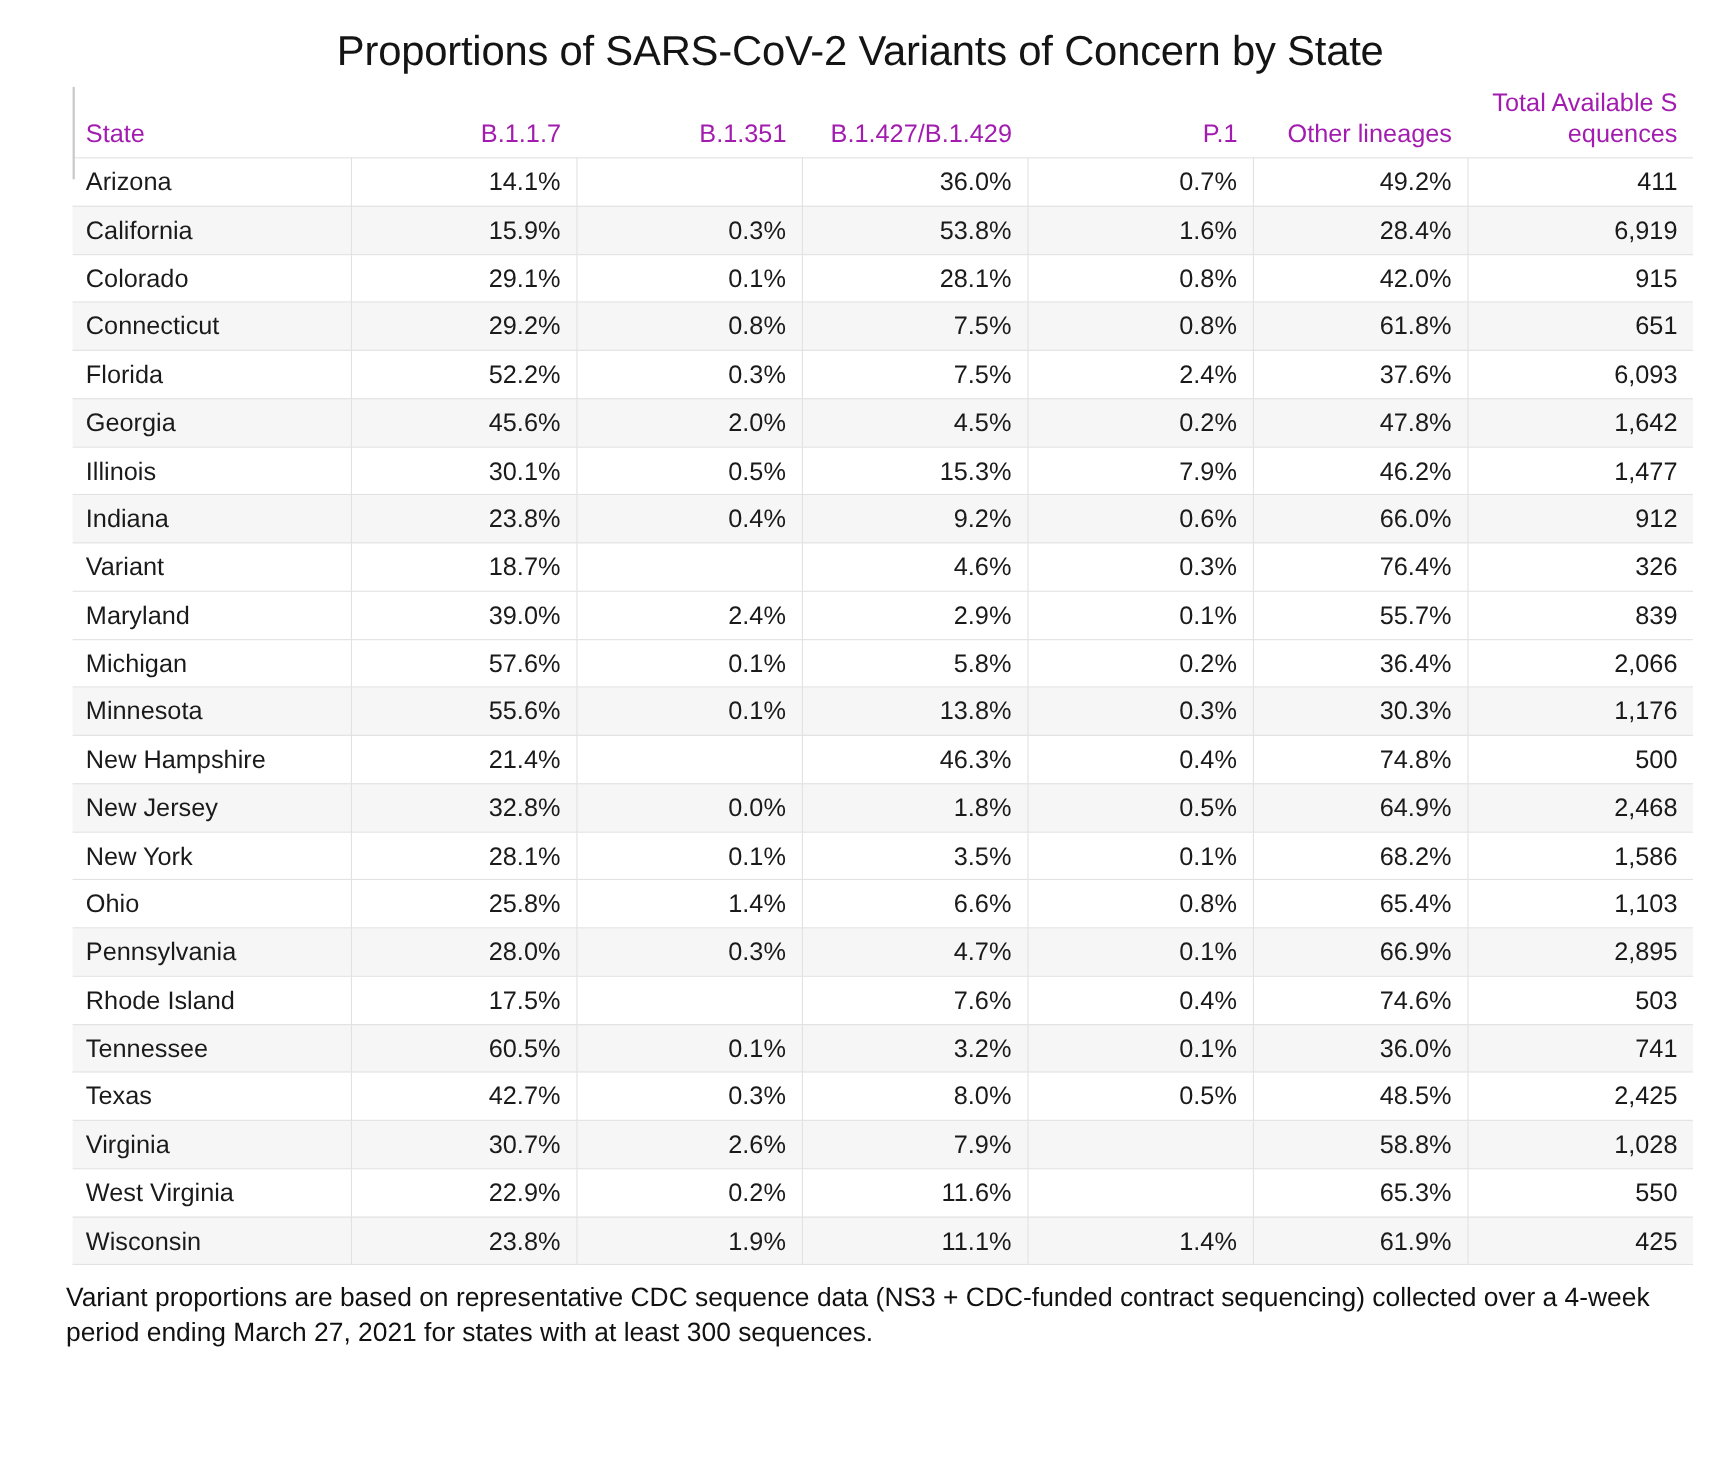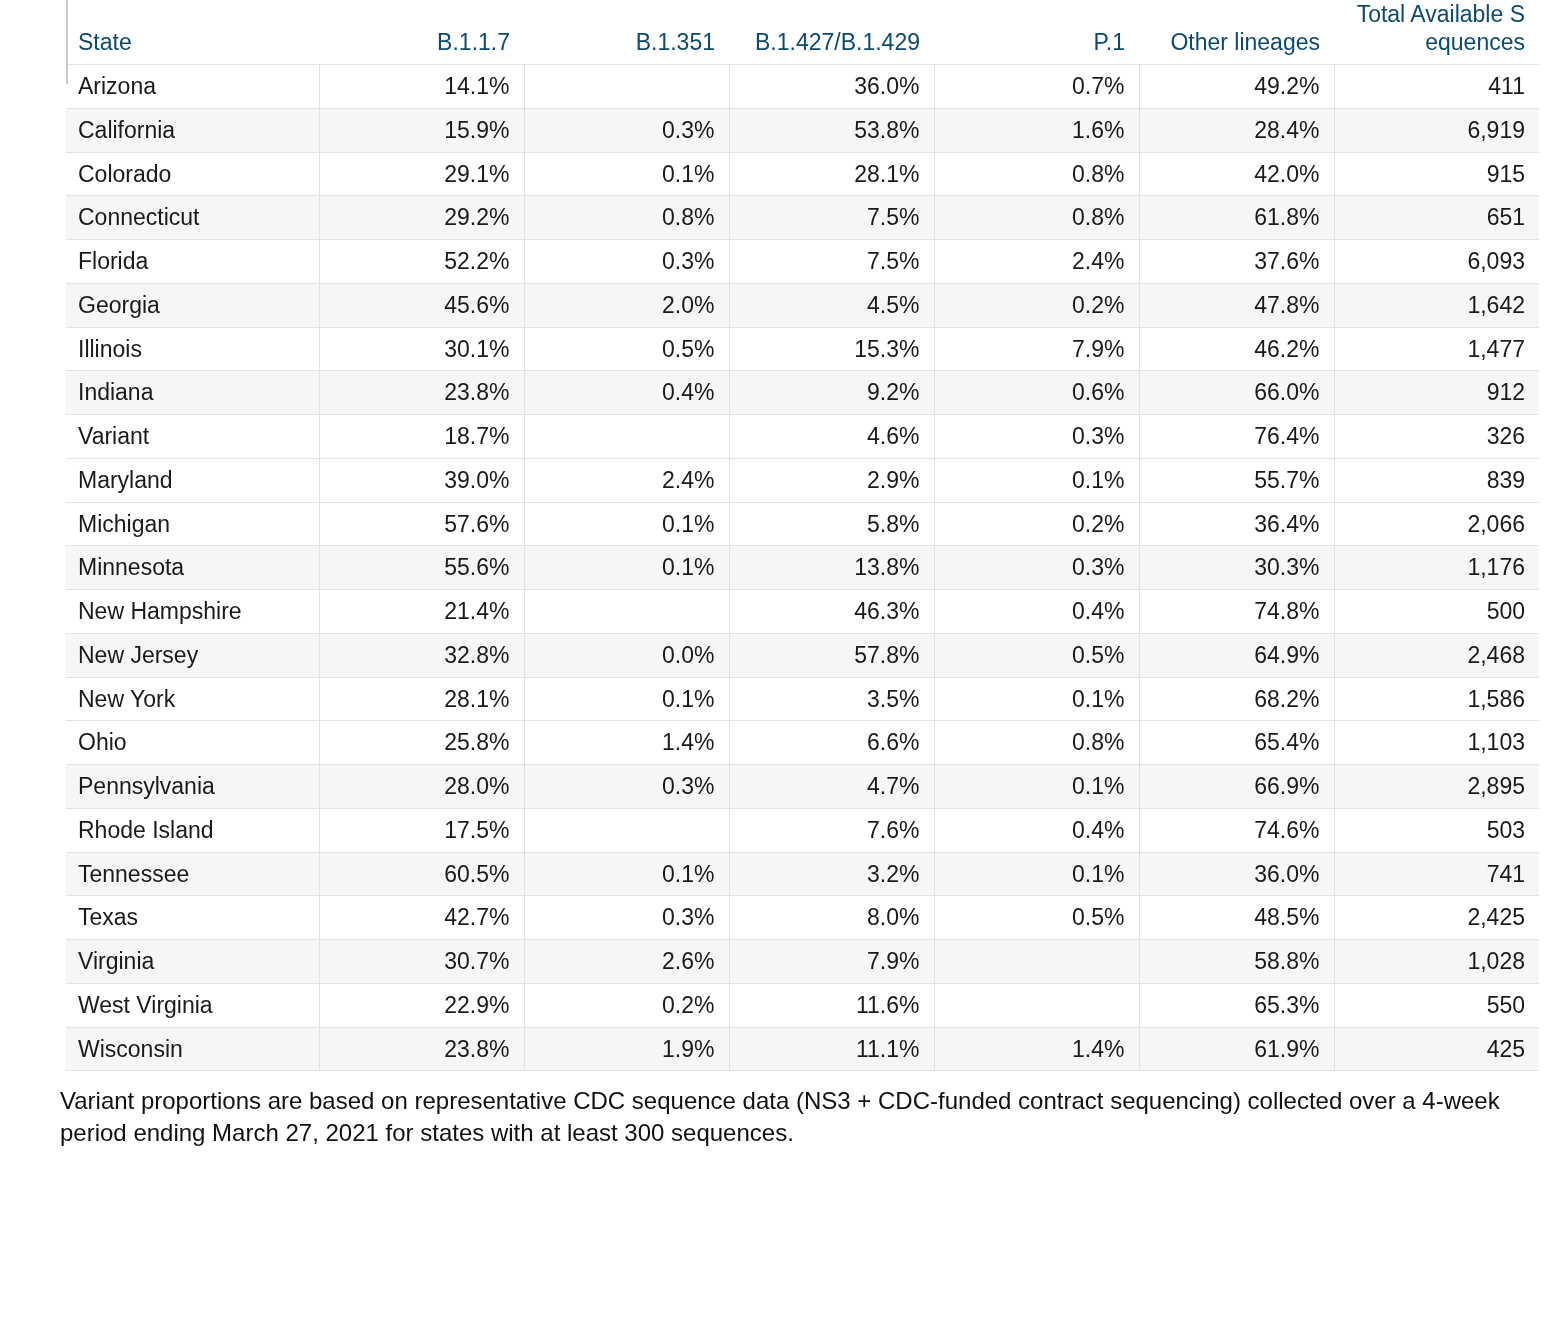--- a/index.html
+++ b/index.html
@@ -44,21 +44,21 @@
   }
   table {
     border-collapse: collapse;
     width: 1412px;
     font-size: 23px;
     table-layout: fixed;
   }
   thead th {
     font-weight: 400;
     font-size: 23px;
-    color: #0c4a6e;
+    color: #a21caf;
     vertical-align: bottom;
     padding: 0 14px 8px 14px;
     border: none;
     background: #ffffff;
     line-height: 1.22;
   }
   thead th.state-h {
     text-align: left;
     padding-left: 12px;
   }
@@ -103,20 +103,21 @@
     font-size: 24px;
     line-height: 1.32;
     color: #111111;
   }
 </style>
 </head>
 <body>
 
 <div class="page">
 
+  <div class="title">Proportions of SARS-CoV-2 Variants of Concern by State</div>
 
   <div class="table-wrap">
     <div class="left-rule"></div>
     <table>
       <colgroup>
         <col class="col-state">
         <col class="col-b117">
         <col class="col-b1351">
         <col class="col-b1427">
         <col class="col-p1">
@@ -252,21 +253,21 @@
             <td class="num">&nbsp;</td>
             <td class="num">46.3%</td>
             <td class="num">0.4%</td>
             <td class="num">74.8%</td>
             <td class="num last">500</td>
           </tr>
           <tr class="alt">
             <td class="state">New Jersey</td>
             <td class="num">32.8%</td>
             <td class="num">0.0%</td>
-            <td class="num">57.8%</td>
+            <td class="num">1.8%</td>
             <td class="num">0.5%</td>
             <td class="num">64.9%</td>
             <td class="num last">2,468</td>
           </tr>
           <tr>
             <td class="state">New York</td>
             <td class="num">28.1%</td>
             <td class="num">0.1%</td>
             <td class="num">3.5%</td>
             <td class="num">0.1%</td>

